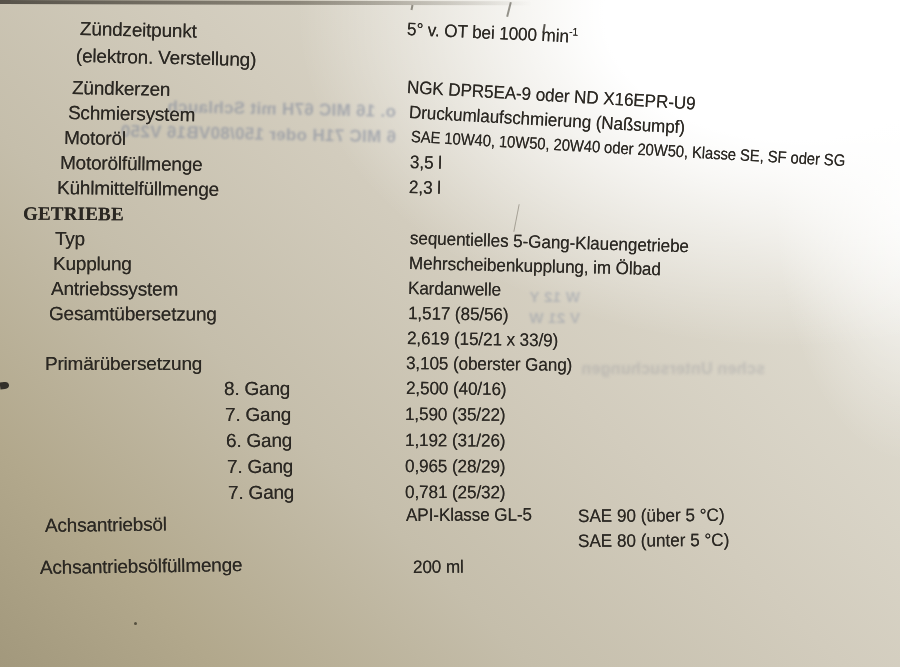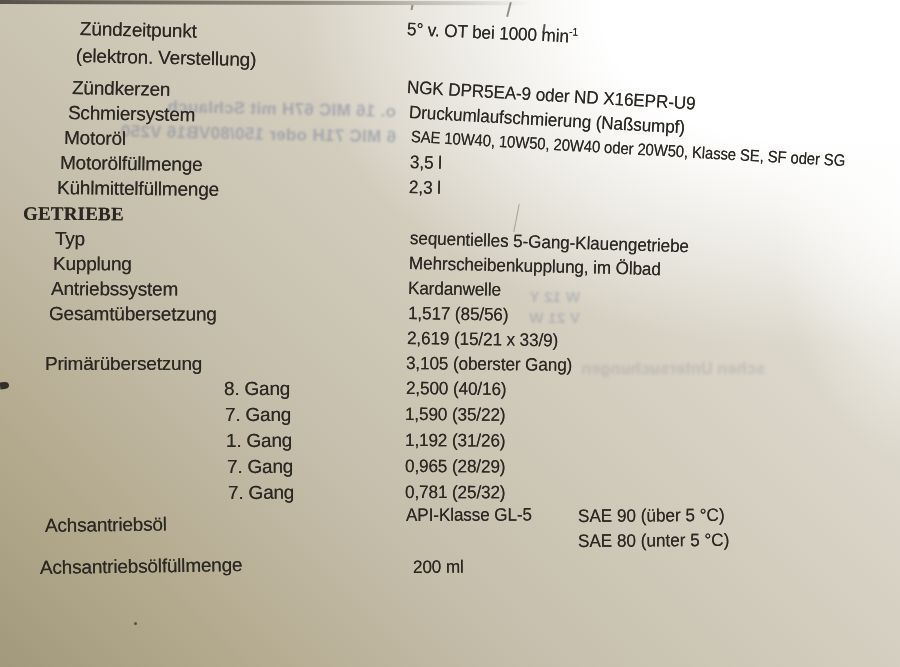--- a/index.html
+++ b/index.html
@@ -137,21 +137,21 @@
       <span class="gear" style="--gx:224px;--gr:-0.1deg">8. Gang</span>
       <span class="value" style="--vx:406px;--vr:0.6deg">2,500 (40/16)</span>
     </div>
 
     <div class="row" style="--y:404px">
       <span class="gear" style="--gx:225px;--gr:-0.1deg">7. Gang</span>
       <span class="value" style="--vx:405px;--vr:0.5deg">1,590 (35/22)</span>
     </div>
 
     <div class="row" style="--y:430px">
-      <span class="gear" style="--gx:226px;--gr:-0.2deg">1. Gang</span>
+      <span class="gear" style="--gx:226px;--gr:-0.2deg">6. Gang</span>
       <span class="value" style="--vx:405px;--vr:0.4deg">1,192 (31/26)</span>
     </div>
 
     <div class="row" style="--y:456px">
       <span class="gear" style="--gx:227px;--gr:-0.2deg">7. Gang</span>
       <span class="value" style="--vx:405px;--vr:0.3deg">0,965 (28/29)</span>
     </div>
 
     <div class="row" style="--y:482px">
       <span class="gear" style="--gx:228px;--gr:-0.3deg">7. Gang</span>

